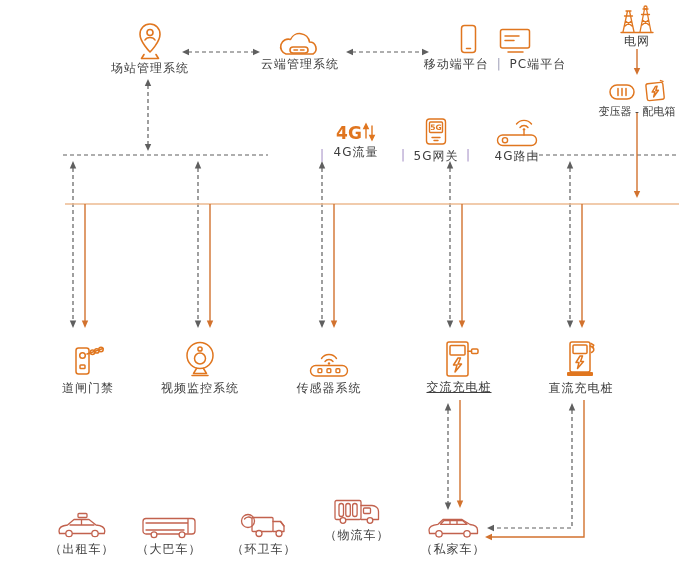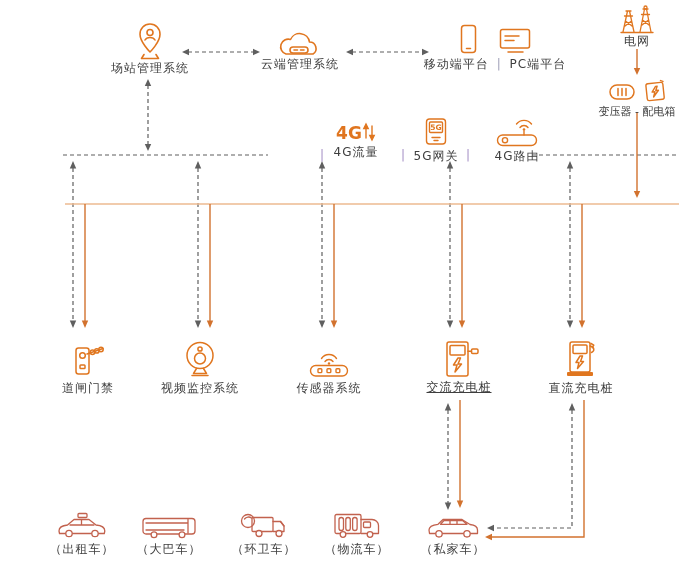--- a/index.html
+++ b/index.html
@@ -328,21 +328,21 @@
           <path d="M35 10.5 H42.5 L46 15 V20.5 H35"></path>
           <path d="M42.5 10.5 l3.5 4.5"></path>
           <circle cx="21" cy="22.5" r="3" fill="#fff"></circle>
           <circle cx="41" cy="22.5" r="3" fill="#fff"></circle>
         </g>
       </svg>
     </div>
     <div class="lbl" style="margin-top:2px;">（环卫车）</div>
   </div>
 
-  <div class="node" style="left:315px;top:511px;width:84px;">
+  <div class="node" style="left:315px;top:497px;width:84px;">
     <div class="iconbox" style="height:29px;">
       <svg width="48" height="29" viewBox="0 0 48 29">
         <g stroke="#c2624e" stroke-width="1.3" fill="none" stroke-linecap="round" stroke-linejoin="round">
           <rect x="2" y="3.5" width="26" height="19" rx="1.5"></rect>
           <rect x="6" y="6.5" width="4.5" height="13" rx="2.2"></rect>
           <rect x="12.8" y="6.5" width="4.5" height="13" rx="2.2"></rect>
           <rect x="19.6" y="6.5" width="4.5" height="13" rx="2.2"></rect>
           <path d="M28 8.5 H39 C42.5 8.5 45.5 11 45.5 14.5 V22.5 H28"></path>
           <rect x="30.5" y="11" width="7" height="5.5" rx="1"></rect>
           <circle cx="10" cy="23.5" r="2.8" fill="#fff"></circle>

